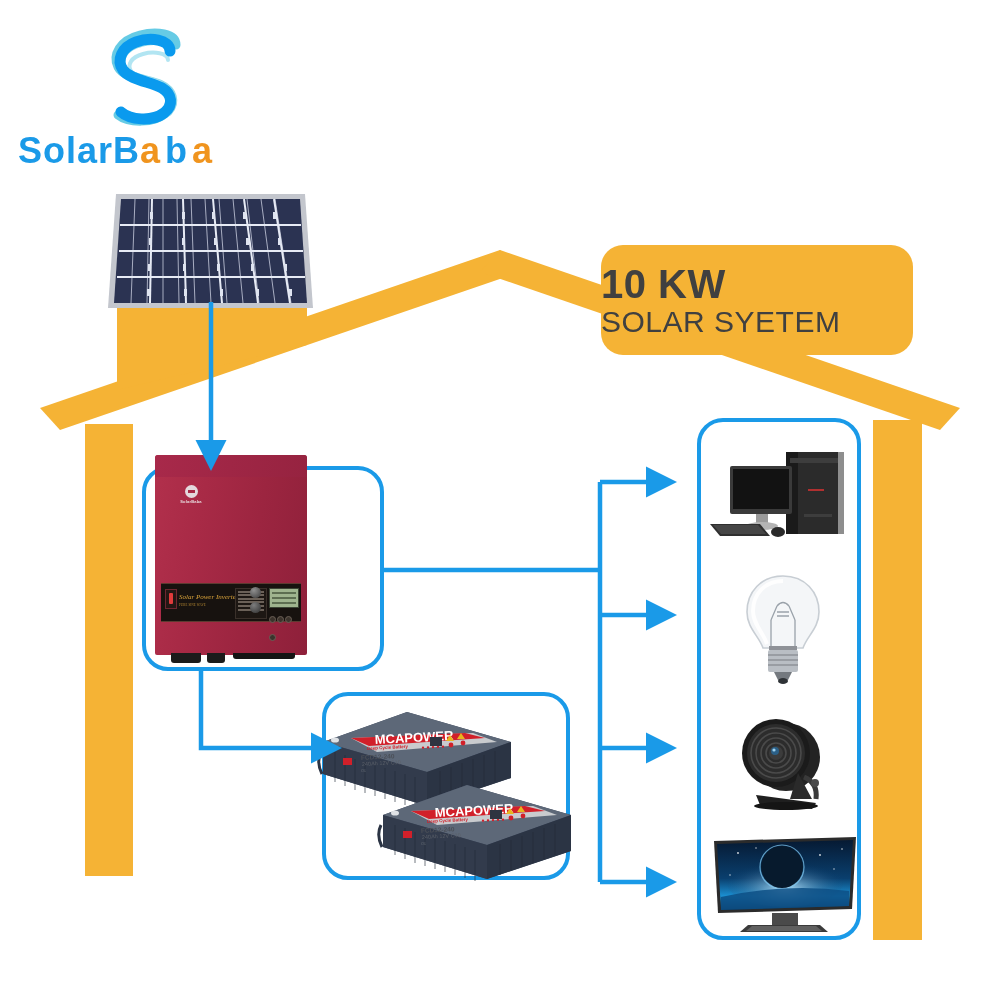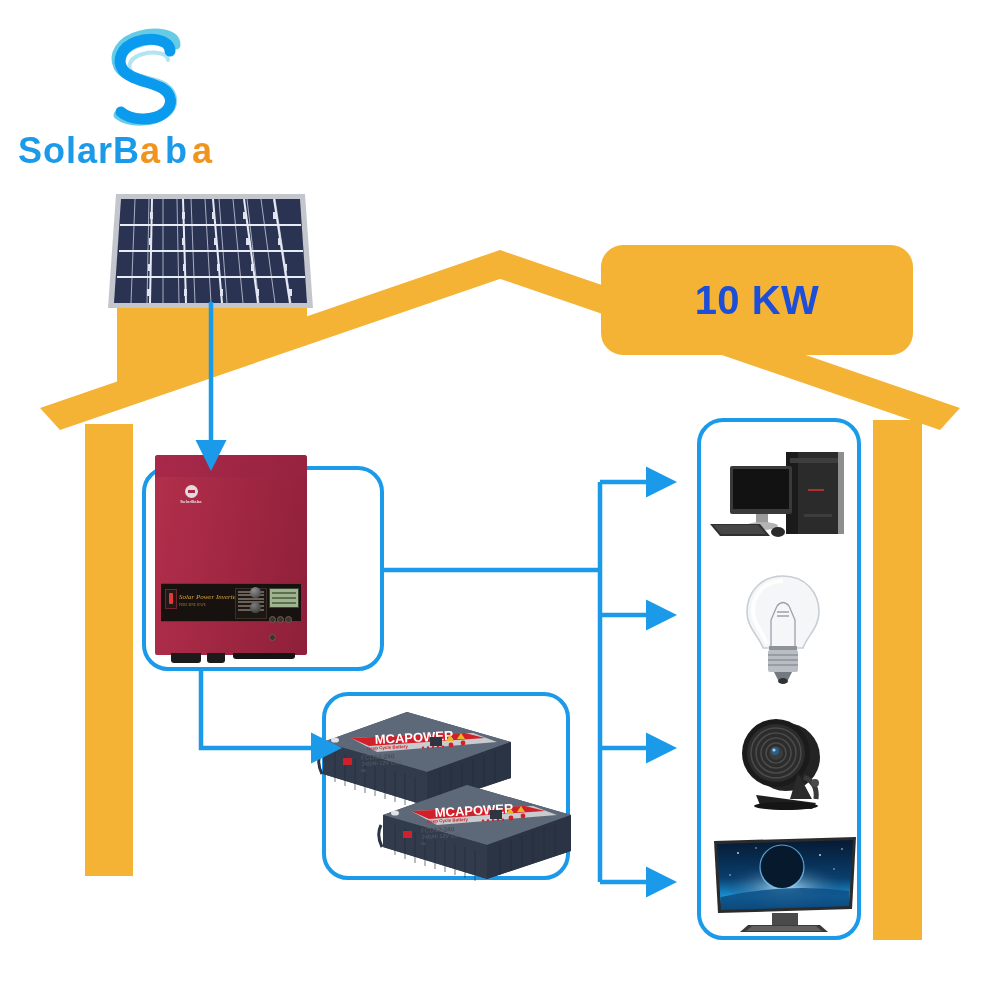--- a/index.html
+++ b/index.html
@@ -13,22 +13,22 @@
              font-size:36px;font-weight:bold;letter-spacing:1px;line-height:1;white-space:nowrap;}
   .lt-b{color:#1a9ae8;}
   .lt-o{color:#f0941e;}
   .lt-sp{letter-spacing:5px;}
 
   
   .house{position:absolute;left:0;top:0;width:1000px;height:1000px;pointer-events:none;}
 
   
   .badge{position:absolute;left:601px;top:245px;width:312px;height:110px;background:#f5b335;
-         border-radius:22px;display:flex;flex-direction:column;align-items:center;
-         justify-content:center;color:#1d4ed8;}
+         border-radius:22px;display:flex;flex-direction:column;
+         justify-content:center;color:#404040;}
   .badge .l1{font-size:40px;font-weight:600;line-height:1.05;letter-spacing:.5px;}
   .badge .l2{font-size:30px;font-weight:400;line-height:1.1;letter-spacing:.5px;}
 
   
   .panel{position:absolute;left:108px;top:190px;width:205px;height:125px;}
 
   
   .inv-box{position:absolute;left:142px;top:466px;width:242px;height:205px;
            border:4px solid #1a9ae8;border-radius:26px;box-sizing:border-box;background:transparent;}
   .inverter{position:absolute;left:155px;top:455px;width:152px;height:210px;}
@@ -438,15 +438,16 @@
     <line x1="600" y1="482" x2="650" y2="482" stroke="#1a9ae8" stroke-width="4.5" marker-end="url(#ah)"></line>
     <line x1="600" y1="615" x2="650" y2="615" stroke="#1a9ae8" stroke-width="4.5" marker-end="url(#ah)"></line>
     <line x1="600" y1="748" x2="650" y2="748" stroke="#1a9ae8" stroke-width="4.5" marker-end="url(#ah)"></line>
     <line x1="600" y1="882" x2="650" y2="882" stroke="#1a9ae8" stroke-width="4.5" marker-end="url(#ah)"></line>
 
     <path d="M201 668 L201 748 L315 748" stroke="#1a9ae8" stroke-width="4.5" fill="none" marker-end="url(#ah)"></path>
   </svg>
 
   <div class="badge">
     <div class="l1">10 KW</div>
+    <div class="l2">SOLAR SYETEM</div>
   </div>
 
 </div>
 
 </body></html>

